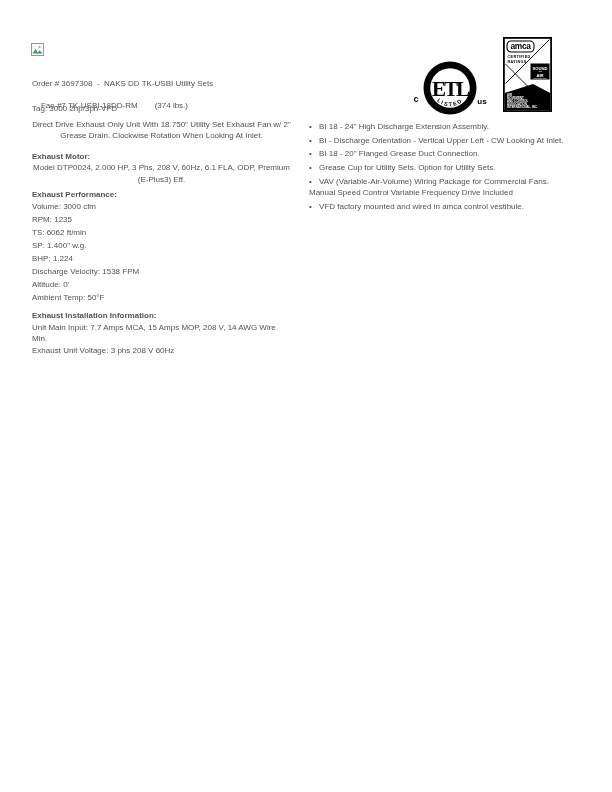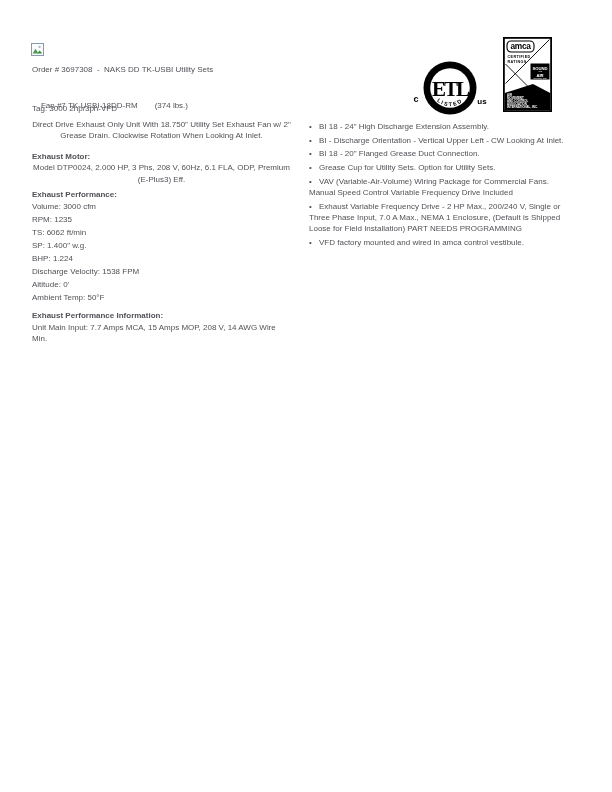--- a/index.html
+++ b/index.html
@@ -7,21 +7,21 @@
     position:relative;
     width:612px; height:792px;
     margin:0 auto;
     background:#ffffff;
     font-family:"Liberation Sans", sans-serif;
     font-size:8px;
     color:#515257;
     overflow:hidden;
   }
   .hdr-line { position:absolute; left:32px; white-space:pre-wrap; }
-  .order-line { top:65px; }
+  .order-line { top:79px; }
   .fan-line  { top:92px; }
   .tag-line  { top:104px; }
   .fan-weight { margin-left:17px; }
   .broken-img { position:absolute; left:31px; top:43px; }
 
   .etl-logo  { position:absolute; left:412px; top:58px; }
   .amca-badge{ position:absolute; left:503px; top:37px; }
 
   .columns { position:absolute; left:32px; top:119px; width:537px; display:flex; }
   .col-left  { width:259px; margin-right:18px; }
@@ -110,30 +110,30 @@
         <div class="perf-item">RPM: 1235</div>
         <div class="perf-item">TS: 6062 ft/min</div>
         <div class="perf-item">SP: 1.400" w.g.</div>
         <div class="perf-item">BHP: 1.224</div>
         <div class="perf-item">Discharge Velocity: 1538 FPM</div>
         <div class="perf-item">Altitude: 0'</div>
         <div class="perf-item">Ambient Temp: 50°F</div>
       </div>
 
       <div class="install-sec">
-        <div class="sec-heading">Exhaust Performance Information:</div>
+        <div class="sec-heading">Exhaust Installation Information:</div>
         <div class="install-line">Unit Main Input: 7.7 Amps MCA, 15 Amps MOP, 208 V, 14 AWG Wire Min.</div>
+        <div class="install-line">Exhaust Unit Voltage: 3 phs 208 V 60Hz</div>
       </div>
     </div>
 
     <div class="col-right">
 
       <div class="option"><span class="bullet">•</span><span>BI 18 - 24" High Discharge Extension Assembly.</span></div>
       <div class="option"><span class="bullet">•</span><span>BI - Discharge Orientation - Vertical Upper Left - CW Looking At Inlet.</span></div>
       <div class="option"><span class="bullet">•</span><span>BI 18 - 20" Flanged Grease Duct Connection.</span></div>
       <div class="option"><span class="bullet">•</span><span>Grease Cup for Utility Sets. Option for Utility Sets.</span></div>
       <div class="option"><span class="bullet">•</span><span>VAV (Variable-Air-Volume) Wiring Package for Commercial Fans. Manual Speed Control Variable Frequency Drive Included</span></div>
-      <div class="option"><span class="bullet">•</span><span>Exhaust Variable Frequency Drive - 2 HP Max., 200/240 V, Single or Three Phase Input, 7.0 A Max., NEMA 1 Enclosure, (Default is Shipped Loose for Field Installation) PART NEEDS PROGRAMMING</span></div>
       <div class="option"><span class="bullet">•</span><span>VFD factory mounted and wired in amca control vestibule.</span></div>
     </div>
 
   </div>
 </div>
 
 </body></html>

